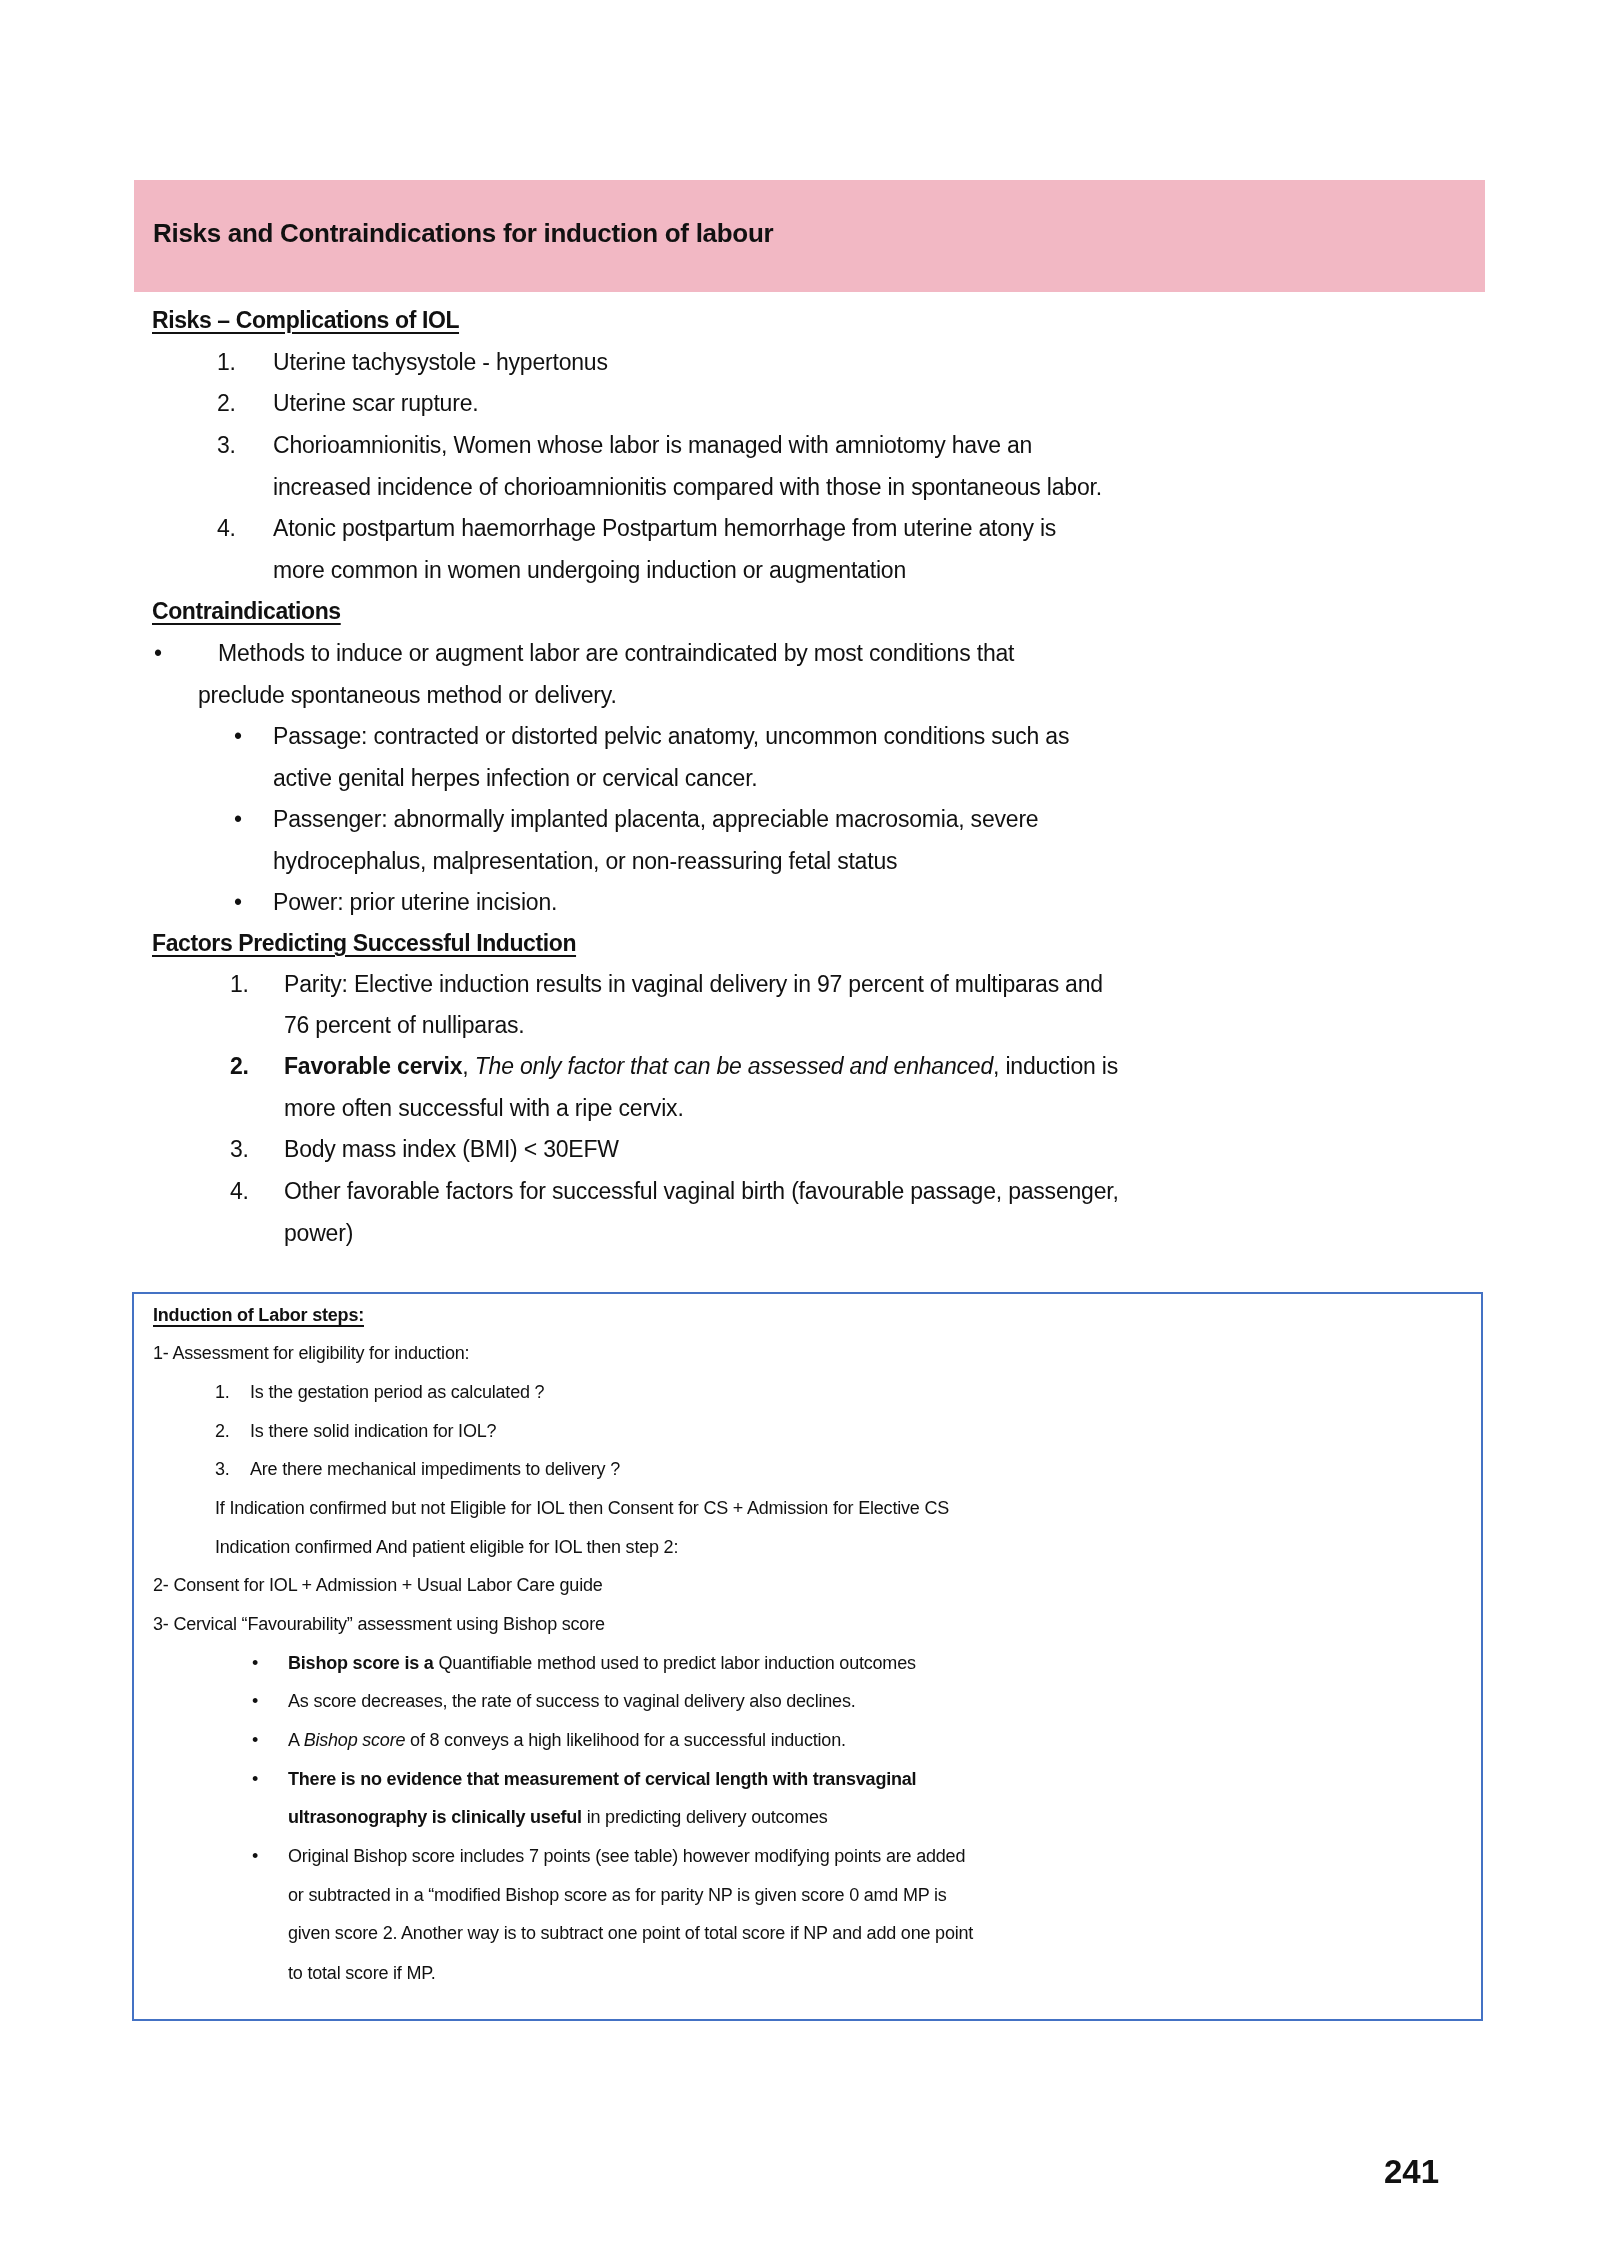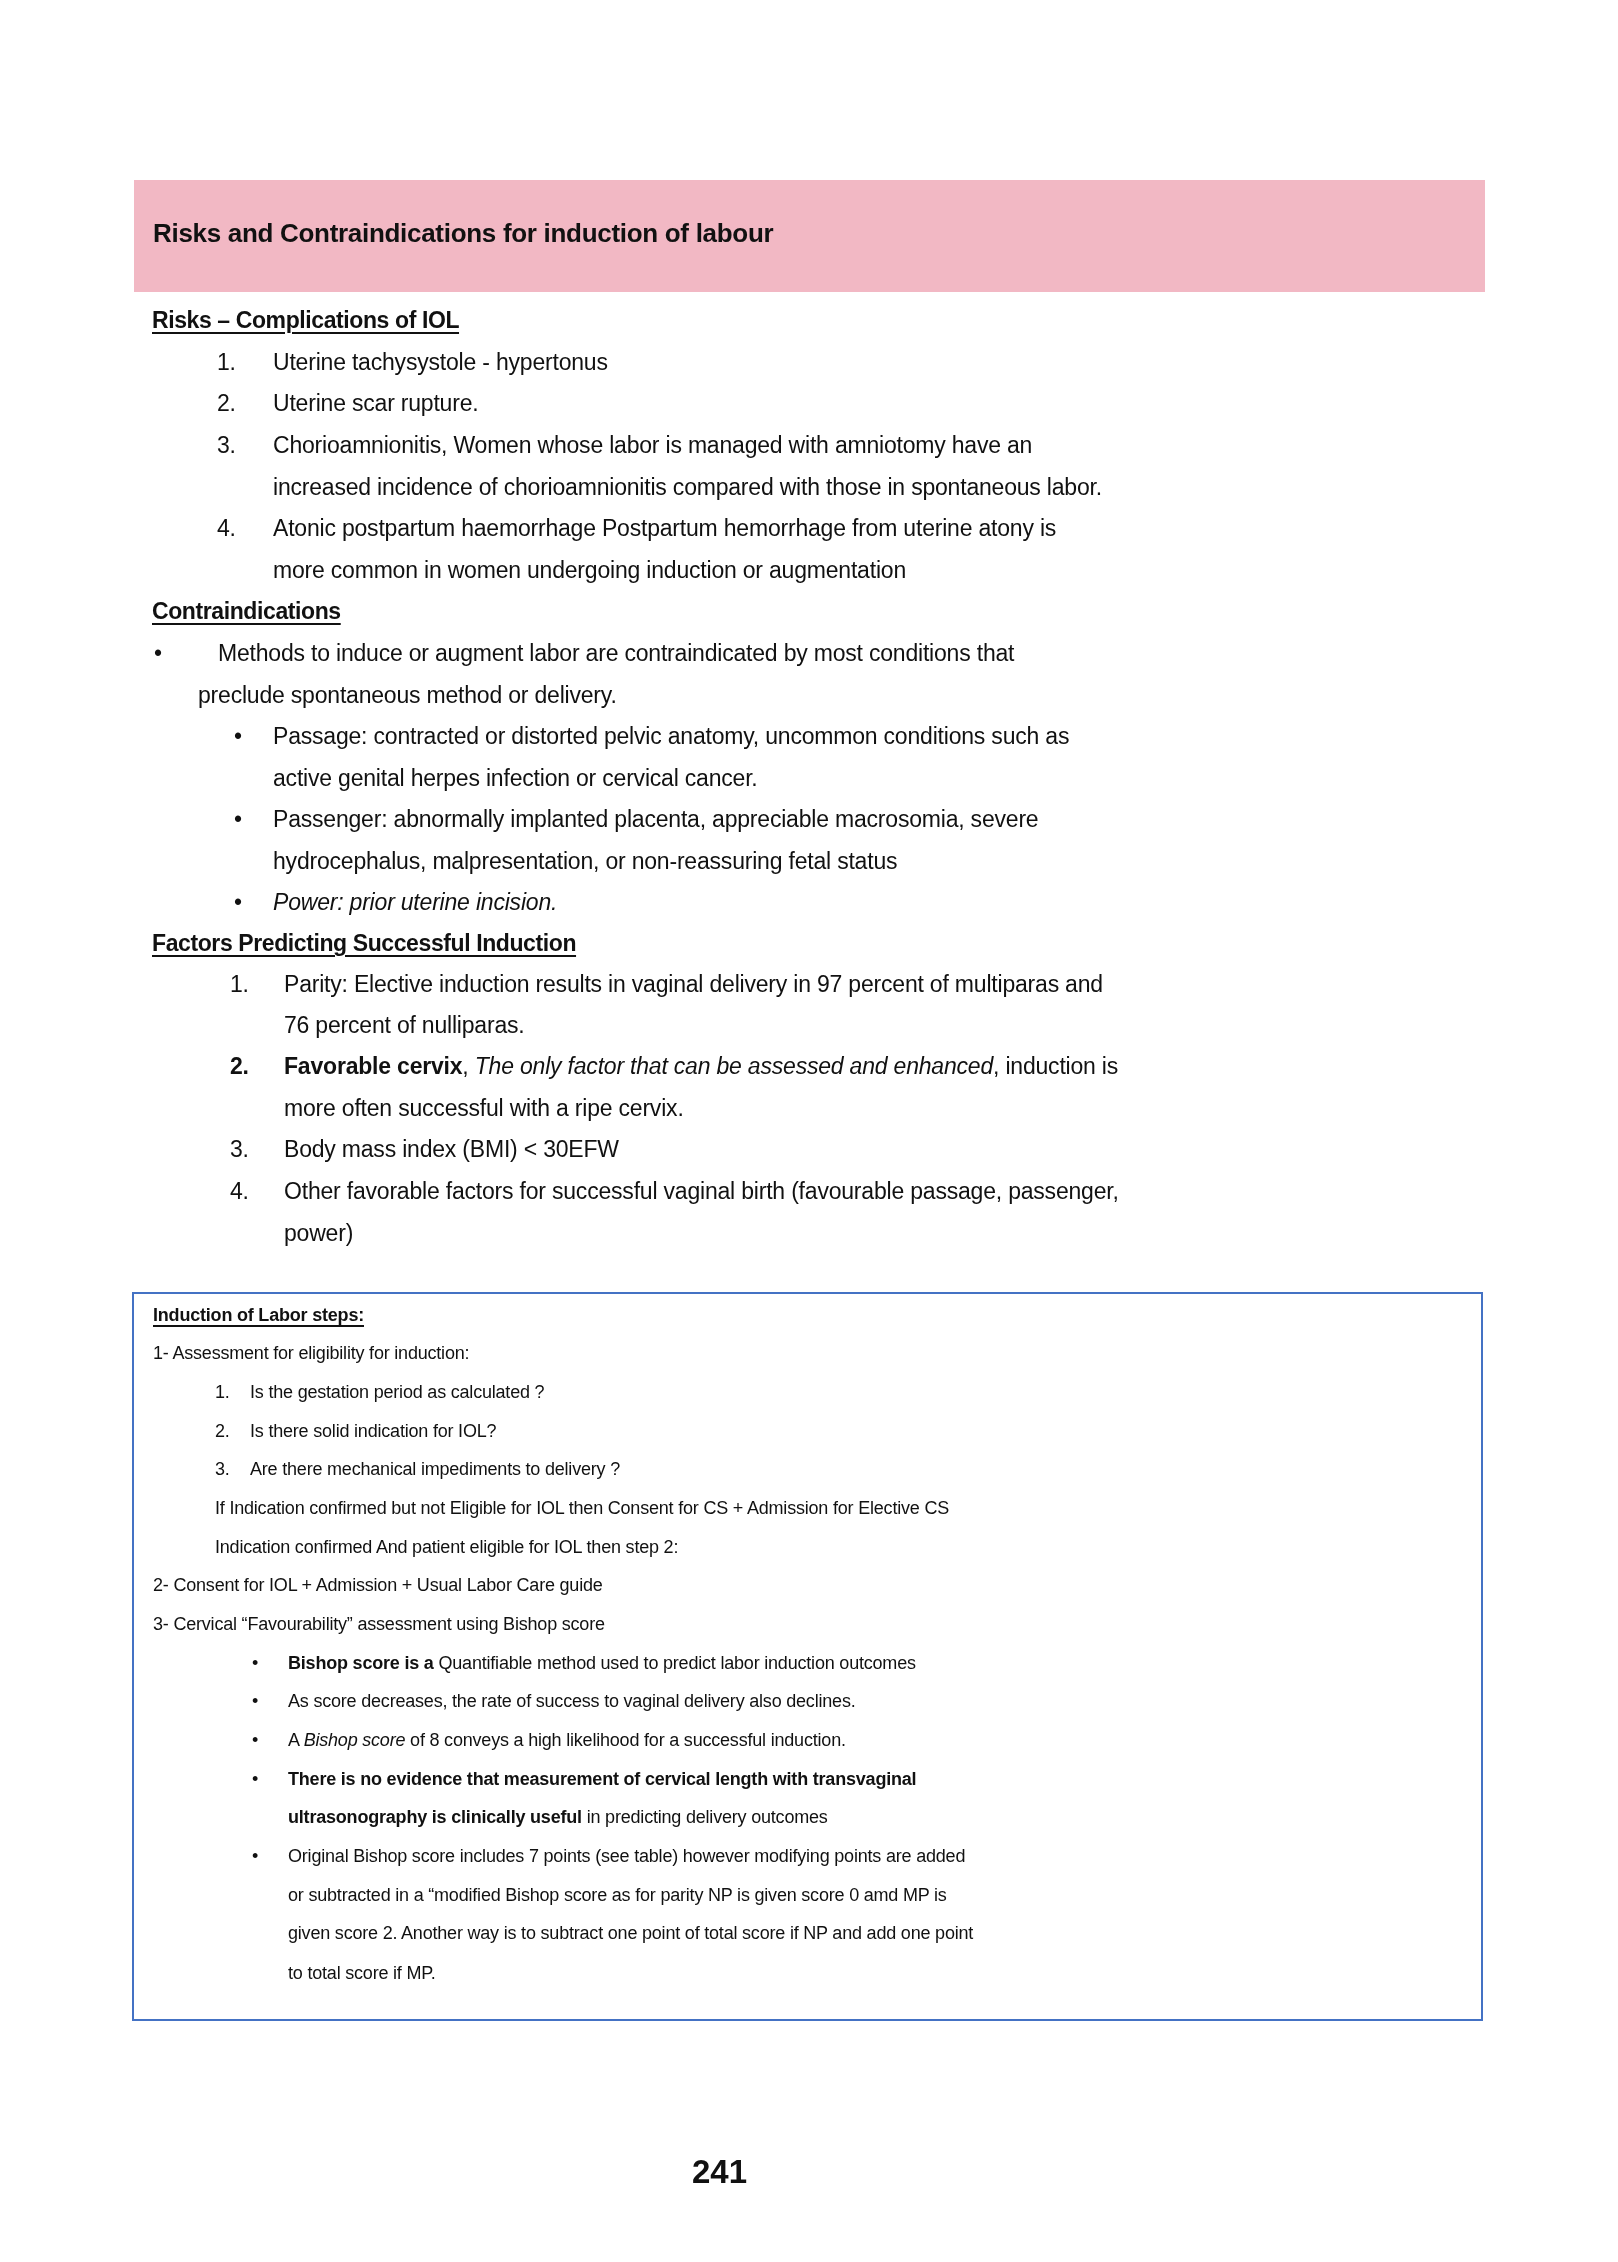--- a/index.html
+++ b/index.html
@@ -4,21 +4,21 @@
 <style>
   html, body { margin:0; padding:0; background:#ffffff; }
   body { width:1619px; height:2263px; position:relative; overflow:hidden;
          font-family:"Liberation Sans", sans-serif; color:#111; }
   .header-band { position:absolute; left:134px; top:180px; width:1351px; height:112px; background:#f2b8c4; }
   .header-title { position:absolute; left:153px; top:218px; font-size:26px; font-weight:bold; line-height:31px; white-space:nowrap; letter-spacing:-0.3px; }
   .line { position:absolute; white-space:nowrap; font-size:23px; line-height:41px; letter-spacing:-0.2px; }
   .h { font-weight:bold; text-decoration:underline; text-decoration-thickness:2px; text-underline-offset:3.9px; letter-spacing:-0.4px; }
   .box { position:absolute; left:132px; top:1292px; width:1347px; height:725px; border:2.9px solid #4472c4; }
   .bline { position:absolute; white-space:nowrap; font-size:18px; line-height:37px; letter-spacing:-0.2px; }
-  .page-num { position:absolute; left:0; width:1439px; top:2152px; text-align:center; font-size:33px; font-weight:bold; line-height:39px; }
+  .page-num { position:absolute; left:0; width:1439px; top:2152px; text-align:right; font-size:33px; font-weight:bold; line-height:39px; }
   b { font-weight:bold; } i { font-style:italic; }
 </style>
 </head>
 <body>
 
 <div class="header-band"></div>
 <div class="header-title">Risks and Contraindications for induction of labour</div>
 
 <div class="line h" style="left:152px; top:300px;">Risks – Complications of IOL</div>
 <div>
@@ -39,21 +39,21 @@
 <div class="line" style="left:218px; top:633px;">Methods to induce or augment labor are contraindicated by most conditions that</div>
 <div class="line" style="left:198px; top:675px;">preclude spontaneous method or delivery.</div>
 
 <div class="line" style="left:234px; top:716px;">•</div>
 <div class="line" style="left:273px; top:716px;">Passage: contracted or distorted pelvic anatomy, uncommon conditions such as</div>
 <div class="line" style="left:273px; top:758px;">active genital herpes infection or cervical cancer.</div>
 <div class="line" style="left:234px; top:799px;">•</div>
 <div class="line" style="left:273px; top:799px;">Passenger: abnormally implanted placenta, appreciable macrosomia, severe</div>
 <div class="line" style="left:273px; top:841px;text-align:center;">hydrocephalus, malpresentation, or non-reassuring fetal status</div>
 <div class="line" style="left:234px; top:882px;">•</div>
-<div class="line" style="left:273px; top:882px;font-style:italic;">Power: prior uterine incision.</div>
+<div class="line" style="left:273px; top:882px;">Power: prior uterine incision.</div>
 
 <div class="line h" style="left:152px; top:923px;">Factors Predicting Successful Induction</div>
 <div class="line" style="left:230px; top:964px;">1.</div>
 <div class="line" style="left:284px; top:964px;">Parity: Elective induction results in vaginal delivery in 97 percent of multiparas and</div>
 <div class="line" style="left:284px; top:1005px;">76 percent of nulliparas.</div>
 <div class="line" style="left:230px; top:1046px; font-weight:bold;">2.</div>
 <div class="line" style="left:284px; top:1046px;"><b>Favorable cervix</b><span>, </span><i>The only factor that can be assessed and enhanced</i><span>, induction is</span></div>
 <div class="line" style="left:284px; top:1088px;">more often successful with a ripe cervix.</div>
 <div class="line" style="left:230px; top:1129px;">3.</div>
 <div class="line" style="left:284px; top:1129px;">Body mass index (BMI) &lt; 30EFW</div>

